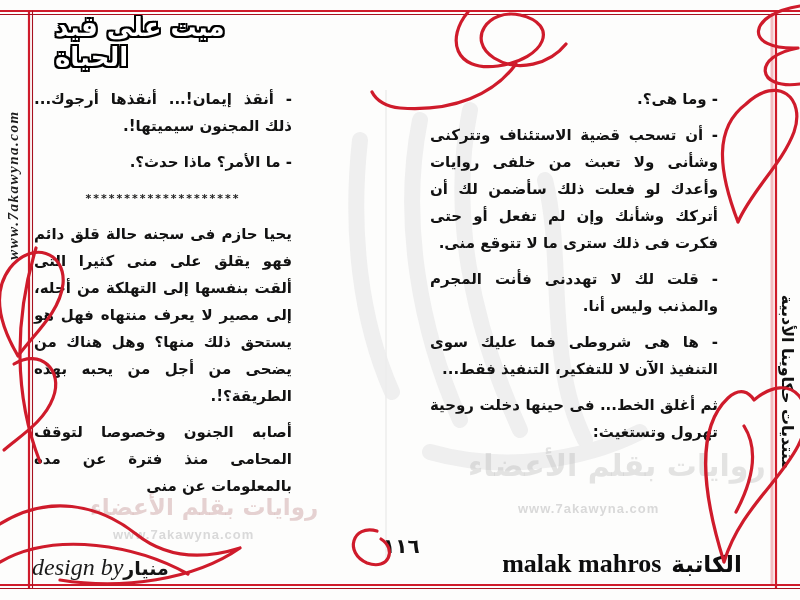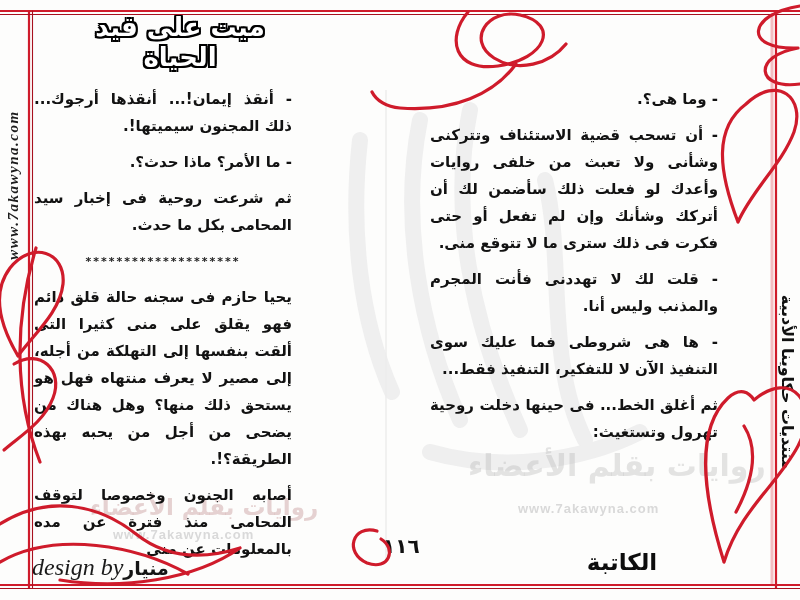--- a/index.html
+++ b/index.html
@@ -2,21 +2,21 @@
 <html lang="ar"><head>
 <meta charset="utf-8">
 <style>
   html,body{margin:0;padding:0;width:800px;height:600px;overflow:hidden;background:#fdfdfc;}
   .page{position:relative;width:800px;height:600px;font-family:"DejaVu Sans",sans-serif;color:#141414;}
   .deco{position:absolute;left:0;top:0;z-index:4;pointer-events:none;}
   .under{position:absolute;left:0;top:0;z-index:1;pointer-events:none;}
 
   .title{
     position:absolute;left:55px;top:12px;width:250px;z-index:3;
-    text-align:center;font-size:26px;font-weight:bold;letter-spacing:1px;
+    text-align:left;font-size:26px;font-weight:bold;letter-spacing:1px;
     color:#ffffff;
     text-shadow:-2px -2px 0 #000,2px -2px 0 #000,-2px 2px 0 #000,2px 2px 0 #000,
                  0 -2px 0 #000,0 2px 0 #000,-2px 0 0 #000,2px 0 0 #000;
   }
 
   .vtext{position:absolute;z-index:3;white-space:nowrap;text-align:center;}
   .vleft{
     left:-127px;top:172px;width:280px;height:26px;line-height:26px;
     transform:rotate(-90deg);
     font-family:"Liberation Serif",serif;font-style:italic;font-weight:bold;
@@ -99,38 +99,38 @@
   </svg>
 
   <div class="title">ميت على قيد الحياة</div>
 
   <div class="vtext vleft">www.7akawyna.com</div>
   <div class="vtext vright">منتديات حكاوينا الأدبية</div>
 
   <div class="col col-left">
     <p>- أنقذ إيمان!... أنقذها أرجوك... ذلك المجنون سيميتها!.</p>
     <p>- ما الأمر؟ ماذا حدث؟.</p>
-    <p>ثم شرعت روحية فى إخبار سيد المحامى بكل ما حدث.</p>
     <p class="sep">********************</p>
     <p>يحيا حازم فى سجنه حالة قلق دائم فهو يقلق على منى كثيرا التى ألقت بنفسها إلى التهلكة من أجله، إلى مصير لا يعرف منتهاه فهل هو يستحق ذلك منها؟ وهل هناك من يضحى من أجل من يحبه بهذه الطريقة؟!.</p>
     <p>أصابه الجنون وخصوصا لتوقف المحامى منذ فترة عن مده بالمعلومات عن منى</p>
   </div>
 
   <div class="col col-right">
     <p>- وما هى؟.</p>
     <p>- أن تسحب قضية الاستئناف وتتركنى وشأنى ولا تعبث من خلفى روايات وأعدك لو فعلت ذلك سأضمن لك أن أتركك وشأنك وإن لم تفعل أو حتى فكرت فى ذلك سترى ما لا تتوقع منى.</p>
     <p>- قلت لك لا تهددنى فأنت المجرم والمذنب وليس أنا.</p>
     <p>- ها هى شروطى فما عليك سوى التنفيذ الآن لا للتفكير، التنفيذ فقط...</p>
     <p>ثم أغلق الخط... فى حينها دخلت روحية تهرول وتستغيث:</p>
   </div>
 
   <div class="pagenum">١١٦</div>
 
   <div class="author">
     <span class="alabel">الكاتبة</span>
+    <span class="aname">malak mahros</span>
   </div>
 
   <div class="design">
     <span class="dscript">design by</span>
     <span class="dname">منيار</span>
   </div>
 
 </div>
 
 </body></html>

